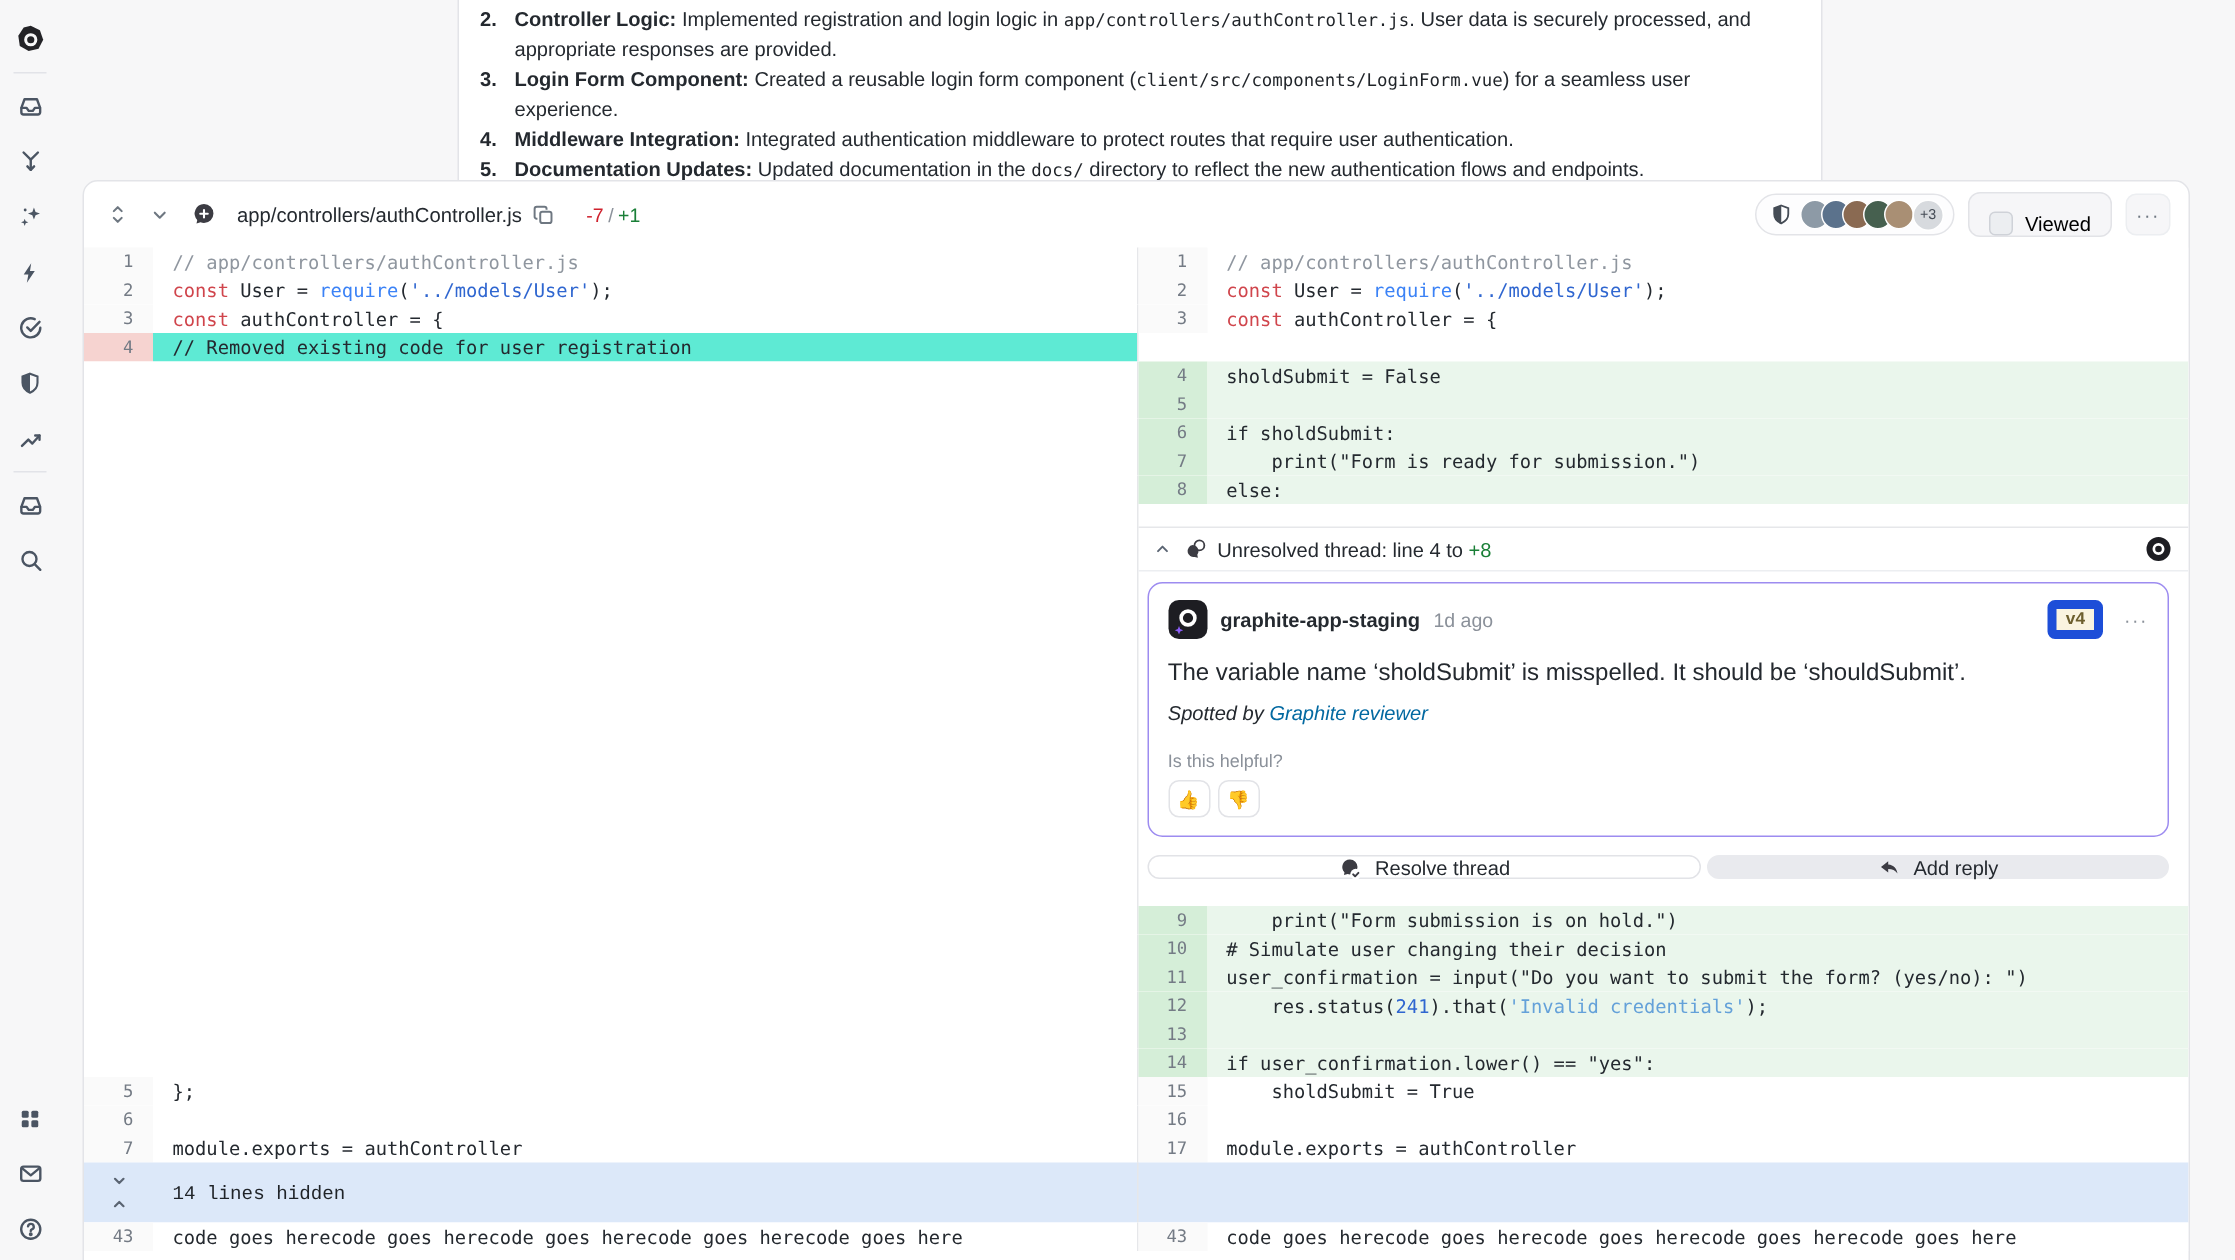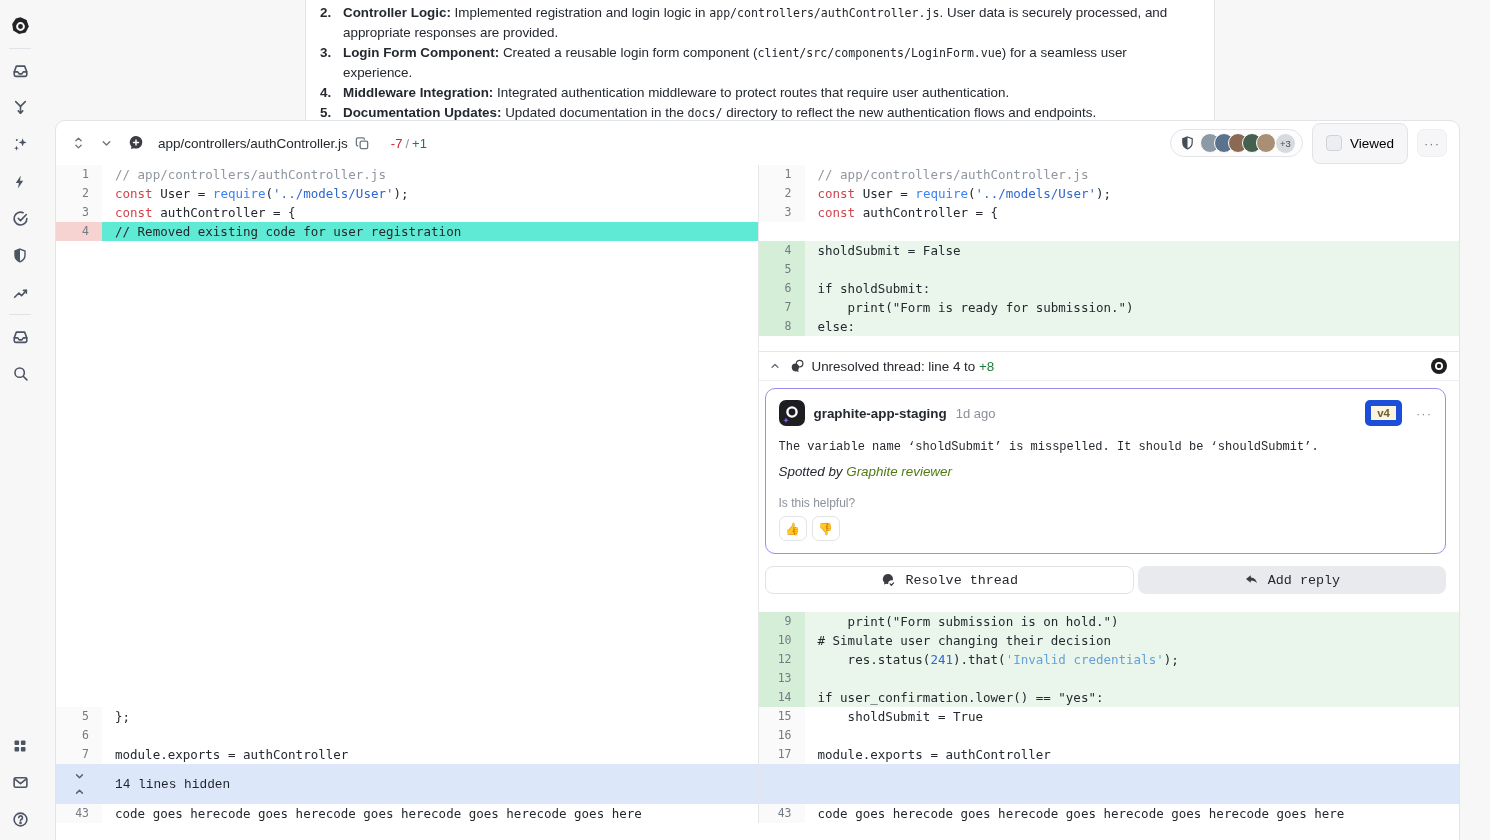--- a/index.html
+++ b/index.html
@@ -35,22 +35,22 @@
   .stat-del { color:#cf222e; } .stat-sep { color:#8b919a; margin:0 3px; } .stat-add { color:#1a7f37; }
   .fh-right { margin-left:auto; display:flex; align-items:center; gap:9px; }
   .reviewer-pill { height:28px; border:1px solid #e3e4e8; border-radius:14px; background:#fdfdfe;
                    display:flex; align-items:center; gap:5px; padding:0 6px 0 9px; cursor:pointer; }
   .avatar-stack { display:flex; align-items:center; }
   .avatar { width:20px; height:20px; border-radius:50%; border:1.5px solid #fff; margin-left:-6px; }
   .avatar:first-child { margin-left:0; }
   .overflow-badge { width:21px; height:21px; border-radius:50%; background:#d7dade; border:1.5px solid #fff;
                     margin-left:-6px; font-size:9.5px; display:flex; align-items:center; justify-content:center;
                     color:#454c56; }
-  .viewed-btn { height:41px; border:1px solid #e2e3e7; background:#f6f6f8; border-radius:8px;
-                display:flex; align-items:center; gap:8px; padding:0 13px; font-size:13.5px; cursor:pointer; }
+  .viewed-btn { height:30px; border:1px solid #e2e3e7; background:#f6f6f8; border-radius:8px;
+                display:flex; align-items:flex-end; gap:8px; padding:0 13px; font-size:13.5px; cursor:pointer; }
   .viewed-cb { width:16px; height:16px; border-radius:4px; border:1px solid #cfd2d8; background:#eceef1; }
   .menu-btn { width:30px; height:28px; border-radius:7px; background:#f6f6f8; border:1px solid #eceef1;
               display:flex; align-items:center; justify-content:center; color:#6e7781; font-size:13px;
               letter-spacing:1px; cursor:pointer; }
 
   
   .diff-body { font-family:"DejaVu Sans Mono", monospace; font-size:12.5px; }
   .drow { display:flex; }
   .dcell { width:50%; display:flex; min-height:19px; background:#fff; }
   .dcell.right { border-left:1px solid #e6e7ea; }
@@ -83,30 +83,30 @@
   .thread-avatar { margin-left:auto; display:flex; }
   .comment-card { border:1px solid #9d8cf0; border-radius:10px; margin:7px 13px 0 6px;
                   padding:11px 13px 12px; background:#fff; }
   .c-head { display:flex; align-items:center; gap:9px; }
   .c-avatar { width:26px; height:26px; flex:none; display:flex; }
   .c-author { font-weight:600; font-size:13.4px; }
   .c-time { color:#8b919a; font-size:13px; }
   .c-version { margin-left:auto; background:#faf4e0; border:6px solid #1d4ed8; color:#6d5f2e;
                font-size:11.5px; font-weight:600; padding:1px 6px; border-radius:5px; }
   .c-menu { color:#8b919a; margin-left:5px; letter-spacing:1px; font-size:13px; cursor:pointer; }
-  .c-body { font-size:12px; margin-top:14px;font-family:Liberation Mono, monospace; }
+  .c-body { font-size:16px; margin-top:14px; }
   .c-spotted { font-style:italic; margin-top:10px; font-size:13.4px; }
-  .c-link { color:#4d7c0f; text-decoration:none; cursor:pointer; }
+  .c-link { color:#0369a1; text-decoration:none; cursor:pointer; }
   .c-helpful { color:#8b919a; font-size:12px; margin-top:17px; }
   .c-thumbs { display:flex; gap:5px; margin-top:6px; }
   .thumb { width:28px; height:25px; border:1px solid #e2e3e7; background:#fff; border-radius:7px;
            font-size:12px; display:flex; align-items:center; justify-content:center; cursor:pointer; }
   .thread-actions { display:flex; gap:4px; margin:12px 13px 0 6px; }
-  .btn { height:28px; border-radius:8px; font-size:13.4px; display:flex; align-items:center;
-         justify-content:center; gap:8px; cursor:pointer; font-family:Liberation Mono, monospace; color:#24292f; }
+  .btn { height:16px; border-radius:8px; font-size:13.4px; display:flex; 
+         justify-content:center; gap:8px; cursor:pointer; font-family:Liberation Sans, sans-serif; color:#24292f; }
   .btn-resolve { flex:1.2; background:#fff; border:1px solid #e2e3e7; }
   .btn-reply { flex:1; background:#e9eaee; border:1px solid #e9eaee; }
   .b-ic { display:flex; }
 </style>
 </head>
 <body>
 
 <nav class="sidebar">
     <div class="sb-icon">
       <svg width="21" height="21" viewBox="0 0 21 21">
@@ -423,20 +423,27 @@
       <div class="drow">
         <div class="dcell left sp"></div>
         <div class="dcell right add">
           <div class="gut">10</div>
           <div class="codeln"><span class="tk-pl"># Simulate user changing their decision</span></div>
         </div>
       </div>
       <div class="drow">
         <div class="dcell left sp"></div>
         <div class="dcell right add">
+          <div class="gut">11</div>
+          <div class="codeln"><span class="tk-pl">user_confirmation = input("Do you want to submit the form? (yes/no): ")</span></div>
+        </div>
+      </div>
+      <div class="drow">
+        <div class="dcell left sp"></div>
+        <div class="dcell right add">
           <div class="gut">12</div>
           <div class="codeln"><span class="tk-pl">    res.status(</span><span class="tk-num">241</span><span class="tk-pl">).that(</span><span class="tk-str2">'Invalid credentials'</span><span class="tk-pl">);</span></div>
         </div>
       </div>
       <div class="drow">
         <div class="dcell left sp"></div>
         <div class="dcell right add">
           <div class="gut">13</div>
           <div class="codeln"></div>
         </div>

